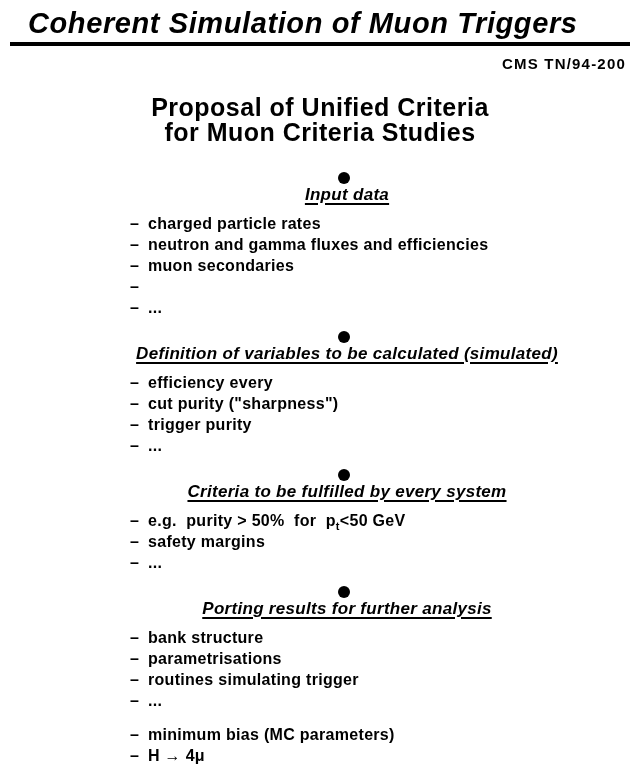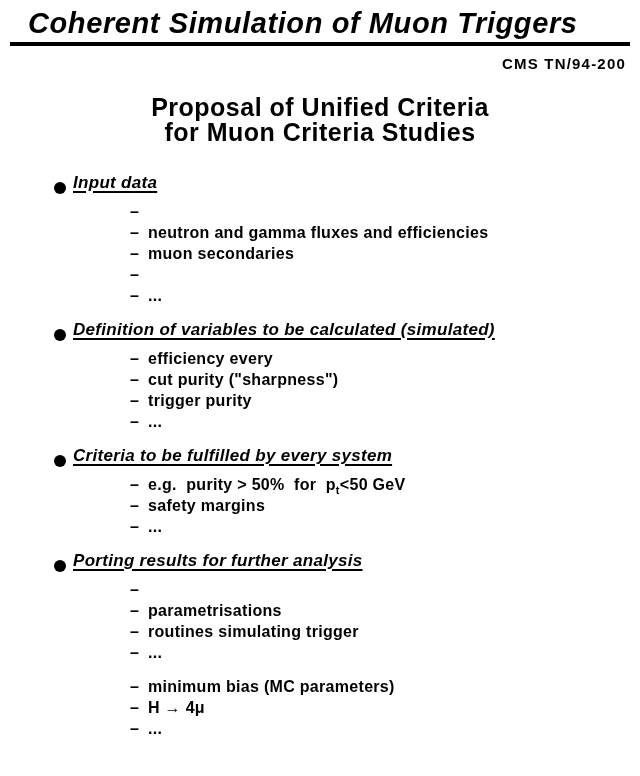--- a/index.html
+++ b/index.html
@@ -49,23 +49,24 @@
     letter-spacing: 0.5px;
   }
   .sections {
     margin-top: 27px;
   }
   .section {
     margin-bottom: 13px;
   }
   .sec-head {
     display: flex;
-    align-items: flex-end;
+    align-items: center;
     margin-left: 54px;
     line-height: 22px;
+    flex-direction: column;
   }
   .dot {
     width: 12px;
     height: 12px;
     border-radius: 50%;
     background: #000;
     margin-right: 7px;
     flex: 0 0 auto;
   }
   .sec-label {
@@ -107,21 +108,21 @@
     <div>Proposal of Unified Criteria</div>
     <div>for Muon Criteria Studies</div>
   </div>
   <div class="sections" id="sections">
       <div class="section">
         <div class="sec-head">
           <span class="dot"></span>
           <span class="sec-label">Input data</span>
         </div>
         <div class="items">
-          <div class="item"><span class="dash">–</span></div>
+          <div class="item"><span class="dash">–</span><span class="item-text">charged particle rates</span></div>
           <div class="item"><span class="dash">–</span><span class="item-text">neutron and gamma fluxes and efficiencies</span></div>
           <div class="item"><span class="dash">–</span><span class="item-text">muon secondaries</span></div>
           <div class="item"><span class="dash">–</span></div>
           <div class="item"><span class="dash">–</span><span class="item-text">...</span></div>
         </div>
       </div>
       <div class="section">
         <div class="sec-head">
           <span class="dot"></span>
           <span class="sec-label">Definition of variables to be calculated (simulated)</span>
@@ -143,21 +144,21 @@
           <div class="item"><span class="dash">–</span><span class="item-text">safety margins</span></div>
           <div class="item"><span class="dash">–</span><span class="item-text">...</span></div>
         </div>
       </div>
       <div class="section">
         <div class="sec-head">
           <span class="dot"></span>
           <span class="sec-label">Porting results for further analysis</span>
         </div>
         <div class="items">
-          <div class="item"><span class="dash">–</span></div>
+          <div class="item"><span class="dash">–</span><span class="item-text">bank structure</span></div>
           <div class="item"><span class="dash">–</span><span class="item-text">parametrisations</span></div>
           <div class="item"><span class="dash">–</span><span class="item-text">routines simulating trigger</span></div>
           <div class="item"><span class="dash">–</span><span class="item-text">...</span></div>
         </div>
       </div>
       <div class="section">
         <div class="items">
           <div class="item"><span class="dash">–</span><span class="item-text">minimum bias (MC parameters)</span></div>
           <div class="item"><span class="dash">–</span><span class="item-text">H → 4μ</span></div>
           <div class="item"><span class="dash">–</span><span class="item-text">...</span></div>

